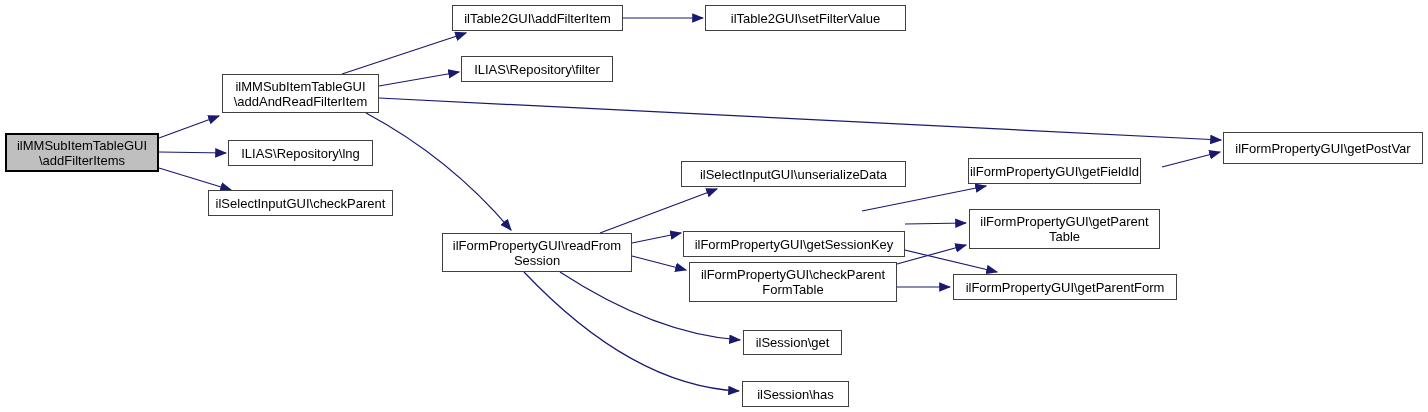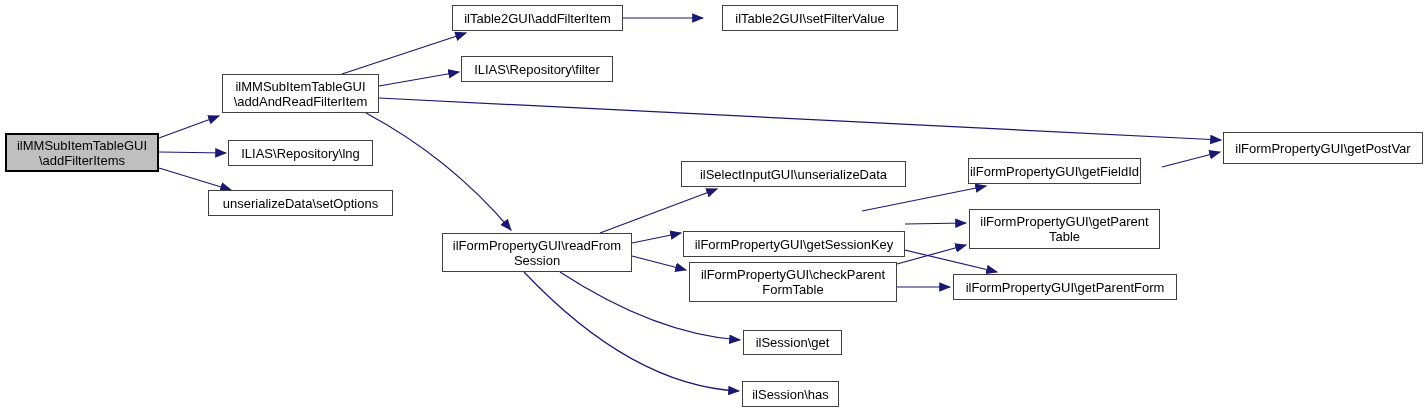--- a/index.html
+++ b/index.html
@@ -82,50 +82,50 @@
         <span>ilMMSubItemTableGUI</span>
         <span>\addFilterItems</span>
       </div>
       <div class="node" style="left: 222px; top: 74px; width: 157px; height: 39px;">
         <span>ilMMSubItemTableGUI</span>
         <span>\addAndReadFilterItem</span>
       </div>
       <div class="node" style="left: 452px; top: 5px; width: 171px; height: 26px;">
         <span>ilTable2GUI\addFilterItem</span>
       </div>
-      <div class="node" style="left: 722px; top: 5px; width: 176px; height: 26px;">
+      <div class="node" style="left: 705px; top: 5px; width: 201px; height: 26px;">
         <span>ilTable2GUI\setFilterValue</span>
       </div>
       <div class="node" style="left: 461px; top: 56px; width: 152px; height: 26px;">
         <span>ILIAS\Repository\filter</span>
       </div>
       <div class="node" style="left: 228px; top: 140px; width: 145px; height: 26px;">
         <span>ILIAS\Repository\lng</span>
       </div>
       <div class="node" style="left: 208px; top: 190px; width: 185px; height: 26px;">
-        <span>unserializeData\setOptions</span>
+        <span>ilSelectInputGUI\checkParent</span>
       </div>
       <div class="node" style="left: 442px; top: 233px; width: 190px; height: 39px;">
         <span>ilFormPropertyGUI\readFrom</span>
         <span>Session</span>
       </div>
       <div class="node" style="left: 681px; top: 161px; width: 225px; height: 26px;">
         <span>ilSelectInputGUI\unserializeData</span>
       </div>
       <div class="node" style="left: 683px; top: 211px; width: 222px; height: 26px; margin-top: 20px;">
         <span>ilFormPropertyGUI\getSessionKey</span>
       </div>
       <div class="node" style="left: 689px; top: 262px; width: 208px; height: 40px;">
         <span>ilFormPropertyGUI\checkParent</span>
         <span>FormTable</span>
       </div>
       <div class="node" style="left: 743px; top: 330px; width: 99px; height: 25px;">
         <span>ilSession\get</span>
       </div>
-      <div class="node" style="left: 742px; top: 381px; width: 97px; height: 26px;">
+      <div class="node" style="left: 742px; top: 381px; width: 107px; height: 26px;">
         <span>ilSession\has</span>
       </div>
       <div class="node" style="left: 968px; top: 158px; width: 173px; height: 26px;">
         <span>ilFormPropertyGUI\getFieldId</span>
       </div>
       <div class="node" style="left: 969px; top: 209px; width: 191px; height: 40px;">
         <span>ilFormPropertyGUI\getParent</span>
         <span>Table</span>
       </div>
       <div class="node" style="left: 953px; top: 274px; width: 224px; height: 26px;">

